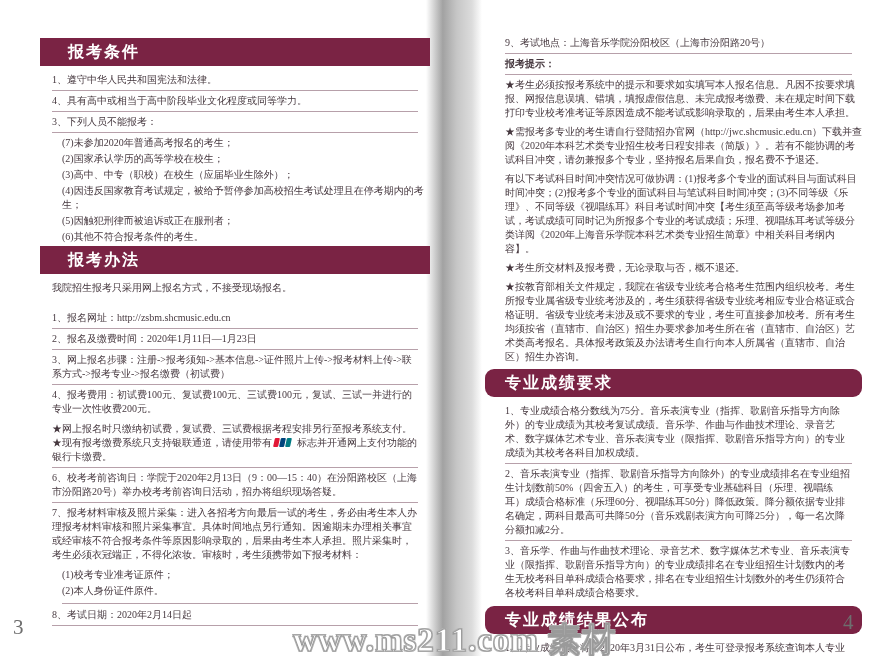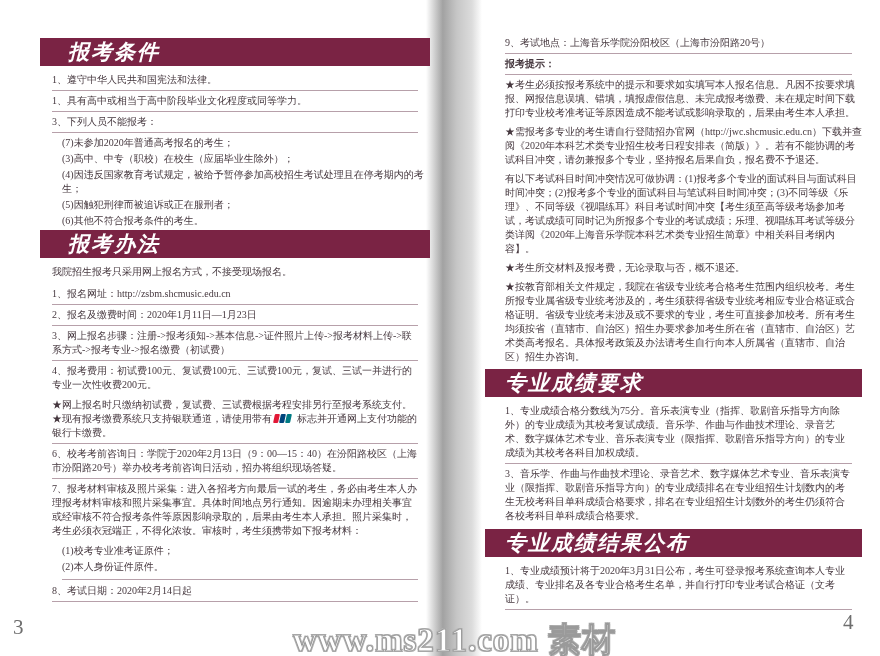--- a/index.html
+++ b/index.html
@@ -18,33 +18,33 @@
   .spine{
     position:absolute;left:426px;top:0;width:56px;height:656px;z-index:1;
     background:linear-gradient(90deg,#ffffff 0%,#a2a2a2 30%,#c6c6c6 55%,#dcdcdc 82%,#ffffff 100%);
   }
   .page-col{position:absolute;top:0;z-index:2;}
   .col-left{left:40px;top:38px;width:390px;}
   .col-right{left:485px;top:36px;width:377px;}
 
   .sec-hdr{
     background:var(--accent);color:#ffffff;font-weight:bold;
-    font-size:21px;line-height:16px;letter-spacing:2px;
-    padding:6px 0 6px 28px;margin:0 0 7px 0;font-style:italic;
+    font-size:16px;line-height:16px;letter-spacing:2px;
+    padding:6px 0 6px 28px;margin:0 0 7px 0;
   }
-  .col-right .sec-hdr{padding-left:20px;}
+  .col-right .sec-hdr{padding-left:20px;border-radius:9px;}
   .gap-top{margin-top:1px;}
 
   p{margin:0;font-size:10px;line-height:14px;}
   .item{margin:0 12px 3px 12px;padding-bottom:3px;}
   .col-right .item{margin-left:20px;margin-right:10px;}
   .ruled{border-bottom:1px solid var(--sep);}
   .sub{margin:0 0 2px 22px;padding:0;}
   .col-right .para{margin:0 0 5px 20px;}
-  .intro{margin:0 12px 8px 12px;}
+  .intro{margin:0 12px 16px 12px;}
   .bold{font-weight:bold;}
 
   .unionpay{display:inline-block;height:9px;width:21px;vertical-align:-1px;margin:0 2px;white-space:nowrap;}
   .unionpay i{display:inline-block;width:5px;height:9px;transform:skewX(-12deg);margin-right:1px;border-radius:1px;}
   .up-r{background:#e21836;}
   .up-b{background:#00447c;}
   .up-g{background:#007b84;}
 
   .pageno{
     position:absolute;font-size:21px;color:#6e6e6e;z-index:3;
@@ -64,24 +64,25 @@
 </head>
 <body>
 
 <div class="spine"></div>
 
 <div class="page-col col-left">
 
   <div class="sec-hdr">报考条件</div>
 
   <p class="item ruled">1、遵守中华人民共和国宪法和法律。</p>
-  <p class="item ruled">1、具有高中或相当于高中阶段毕业文化程度或同等学力。</p>
+  <p class="item ruled">4、具有高中或相当于高中阶段毕业文化程度或同等学力。</p>
   <p class="item ruled">3、下列人员不能报考：</p>
 
   <p class="sub">(7)未参加2020年普通高考报名的考生；</p>
+  <p class="sub">(2)国家承认学历的高等学校在校生；</p>
   <p class="sub">(3)高中、中专（职校）在校生（应届毕业生除外）；</p>
   <p class="sub">(4)因违反国家教育考试规定，被给予暂停参加高校招生考试处理且在停考期内的考生；</p>
   <p class="sub">(5)因触犯刑律而被追诉或正在服刑者；</p>
   <p class="sub">(6)其他不符合报考条件的考生。</p>
 
   <div class="sec-hdr gap-top">报考办法</div>
 
   <p class="intro">我院招生报考只采用网上报名方式，不接受现场报名。</p>
   <p class="item ruled">1、报名网址：http://zsbm.shcmusic.edu.cn</p>
   <p class="item ruled">2、报名及缴费时间：2020年1月11日—1月23日</p>
@@ -107,20 +108,21 @@
 
   <p class="para">★考生必须按报考系统中的提示和要求如实填写本人报名信息。凡因不按要求填报、网报信息误填、错填，填报虚假信息、未完成报考缴费、未在规定时间下载打印专业校考准考证等原因造成不能考试或影响录取的，后果由考生本人承担。</p>
   <p class="para">★需报考多专业的考生请自行登陆招办官网（http://jwc.shcmusic.edu.cn）下载并查阅《2020年本科艺术类专业招生校考日程安排表（简版）》。若有不能协调的考试科目冲突，请勿兼报多个专业，坚持报名后果自负，报名费不予退还。</p>
   <p class="para">有以下考试科目时间冲突情况可做协调：(1)报考多个专业的面试科目与面试科目时间冲突；(2)报考多个专业的面试科目与笔试科目时间冲突；(3)不同等级《乐理》、不同等级《视唱练耳》科目考试时间冲突【考生须至高等级考场参加考试，考试成绩可同时记为所报多个专业的考试成绩；乐理、视唱练耳考试等级分类详阅《2020年上海音乐学院本科艺术类专业招生简章》中相关科目考纲内容】。</p>
   <p class="para">★考生所交材料及报考费，无论录取与否，概不退还。</p>
   <p class="para">★按教育部相关文件规定，我院在省级专业统考合格考生范围内组织校考。考生所报专业属省级专业统考涉及的，考生须获得省级专业统考相应专业合格证或合格证明。省级专业统考未涉及或不要求的专业，考生可直接参加校考。所有考生均须按省（直辖市、自治区）招生办要求参加考生所在省（直辖市、自治区）艺术类高考报名。具体报考政策及办法请考生自行向本人所属省（直辖市、自治区）招生办咨询。</p>
 
   <div class="sec-hdr gap-top">专业成绩要求</div>
 
   <p class="item ruled">1、专业成绩合格分数线为75分。音乐表演专业（指挥、歌剧音乐指导方向除外）的专业成绩为其校考复试成绩。音乐学、作曲与作曲技术理论、录音艺术、数字媒体艺术专业、音乐表演专业（限指挥、歌剧音乐指导方向）的专业成绩为其校考各科目加权成绩。</p>
+  <p class="item ruled">2、音乐表演专业（指挥、歌剧音乐指导方向除外）的专业成绩排名在专业组招生计划数前50%（四舍五入）的考生，可享受专业基础科目（乐理、视唱练耳）成绩合格标准（乐理60分、视唱练耳50分）降低政策。降分额依据专业排名确定，两科目最高可共降50分（音乐戏剧表演方向可降25分），每一名次降分额扣减2分。</p>
   <p class="item">3、音乐学、作曲与作曲技术理论、录音艺术、数字媒体艺术专业、音乐表演专业（限指挥、歌剧音乐指导方向）的专业成绩排名在专业组招生计划数内的考生无校考科目单科成绩合格要求，排名在专业组招生计划数外的考生仍须符合各校考科目单科成绩合格要求。</p>
 
   <div class="sec-hdr gap-top">专业成绩结果公布</div>
 
   <p class="item ruled">1、专业成绩预计将于2020年3月31日公布，考生可登录报考系统查询本人专业成绩、专业排名及各专业合格考生名单，并自行打印专业考试合格证（文考证）。</p>
 
 </div>
 
 <div class="pageno pageno-left">3</div>
 <div class="pageno pageno-right">4</div>

